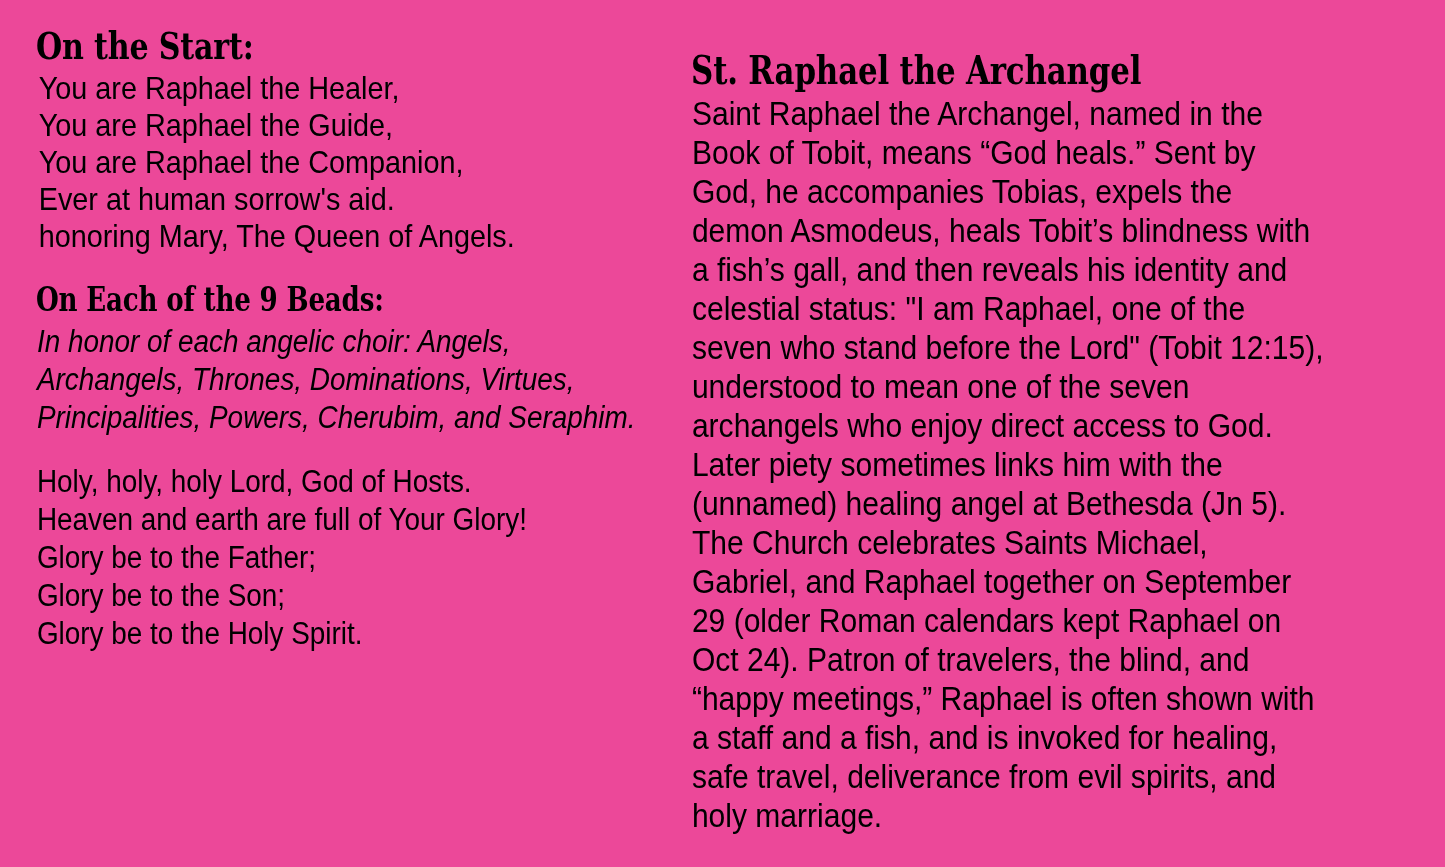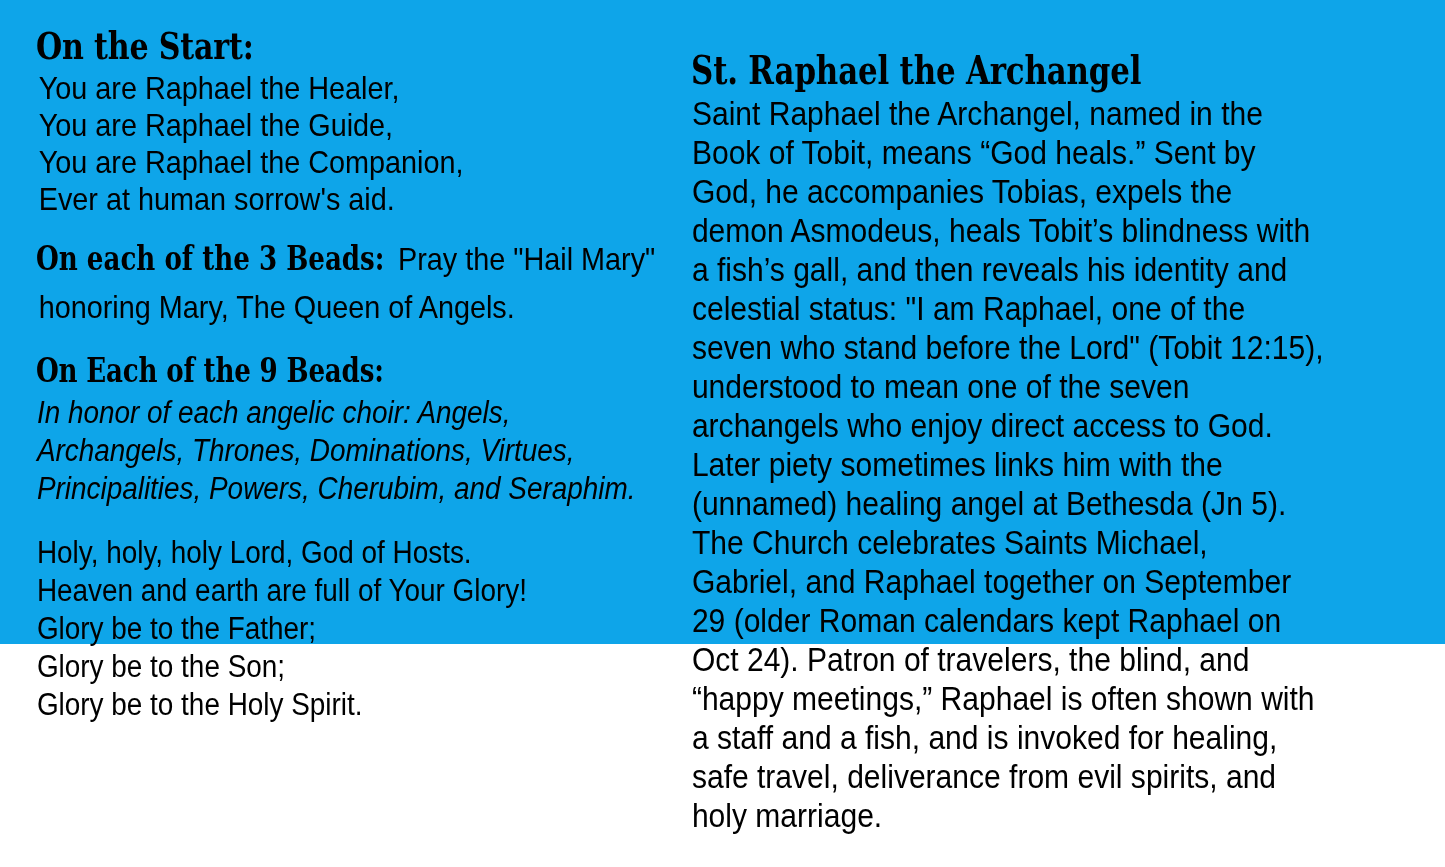--- a/index.html
+++ b/index.html
@@ -13,22 +13,22 @@
     height: 867px;
     overflow: hidden;
     color: #000000;
     font-family: "Liberation Sans", sans-serif;
     -webkit-font-smoothing: antialiased;
   }
 
   .page {
     position: relative;
     width: 1445px;
-    height: 644px;
-    background: #0ea5e9;
+    height: 867px;
+    background: #ec4899;
   }
 
   
   .col {
     position: absolute;
     top: 0;
   }
   .col-left {
     left: 36px;
     width: 678px;
@@ -164,23 +164,20 @@
 
     <div>
       <div class="hd l-h1">On the Start:</div>
       <div class="bd l-line l-lines-start">You are Raphael the Healer,</div>
       <div class="bd l-line">You are Raphael the Guide,</div>
       <div class="bd l-line">You are Raphael the Companion,</div>
       <div class="bd l-line">Ever at human sorrow's aid.</div>
     </div>
 
     <div>
-      <div class="l-h2-wrap">
-        <span class="l-h2-inline">On each of the 3 Beads:</span><span class="l-h2-tail">Pray the "Hail Mary"</span>
-      </div>
       <div class="bd l-line">honoring Mary, The Queen of Angels.</div>
     </div>
 
     <div>
       <div class="hd l-h3">On Each of the 9 Beads:</div>
       <div class="bd it l-it l-it-first">In honor of each angelic choir: Angels,</div>
       <div class="bd it l-it">Archangels, Thrones, Dominations, Virtues,</div>
       <div class="bd it l-it">Principalities, Powers, Cherubim, and Seraphim.</div>
 
       <div class="bd l-it l-doxo-first">Holy, holy, holy Lord, God of Hosts.</div>

